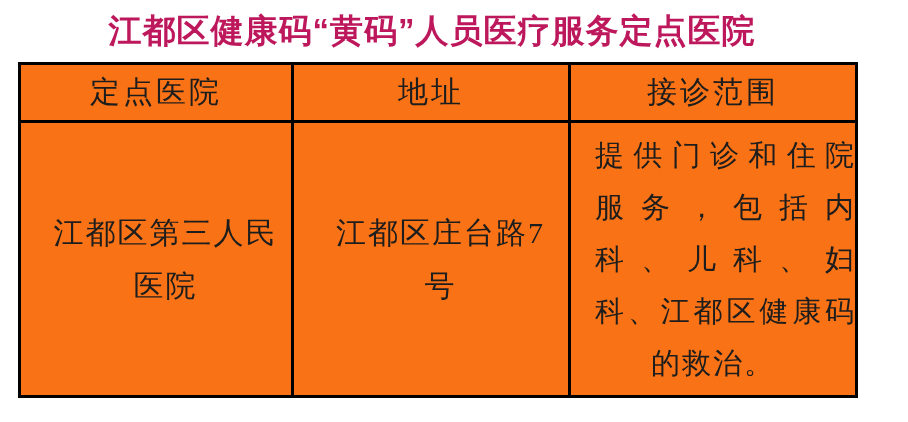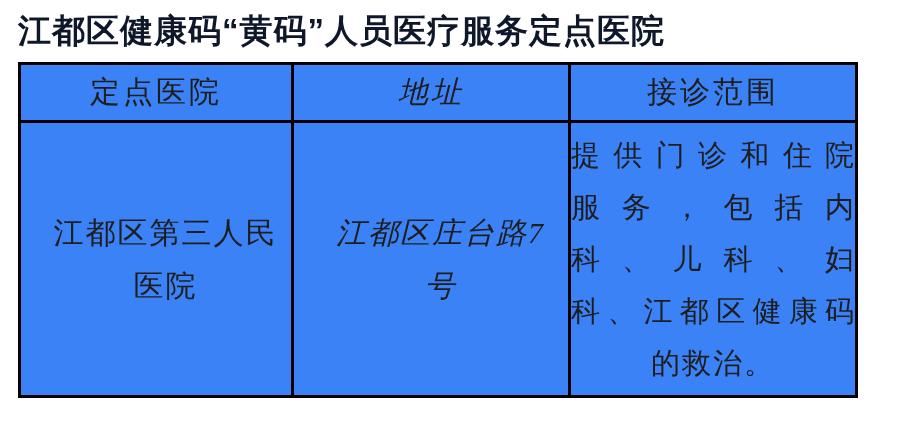--- a/index.html
+++ b/index.html
@@ -10,56 +10,57 @@
     width: 908px;
     height: 422px;
     background: #ffffff;
     overflow: hidden;
     font-family: "Liberation Serif", "DejaVu Serif", serif;
     color: #1d1d1d;
   }
   .doc-title {
     width: 828px;
     margin: 12px 0 0 18px;
+    text-align: center;
     font-family: "Liberation Sans", "DejaVu Sans", sans-serif;
     font-weight: 700;
     font-size: 33px;
     line-height: 37px;
     letter-spacing: 1px;
-    color: #0f172a;
+    color: #be185d;
     white-space: nowrap;
   }
   table.hospital-table {
     border-collapse: collapse;
     table-layout: fixed;
     margin: 13px 0 0 18px;
     width: 828px;
     background: #ffffff;
   }
   .hospital-table th,
   .hospital-table td {
     border: 3px solid #000000;
-    background: #3b82f6;
+    background: #f97316;
   }
   .hospital-table th {
     height: 55px;
     font-weight: 400;
     font-size: 30px;
     letter-spacing: 3px;
     text-align: center;
     vertical-align: middle;
     padding: 0;
   }
   .hospital-table td {
     height: 272px;
     vertical-align: middle;
     padding: 0;
   }
   .col-hospital { width: 270px; }
-  .col-address  { width: 274px; font-style: italic; }
+  .col-address  { width: 274px; }
   .col-scope    { width: 284px; margin-left: 22px; }
   .cell-center {
     text-align: center;
     font-size: 30px;
     letter-spacing: 2px;
   }
   .cell-center .text-line {
     line-height: 53px;
     height: 53px;
     margin-left: 19px;
@@ -70,20 +71,21 @@
   }
   .cell-scope .text-line {
     line-height: 52px;
     height: 52px;
     letter-spacing: 1px;
   }
   .cell-scope .text-line.justified {
     text-align: justify;
     text-align-last: justify;
     text-justify: inter-character;
+    padding-left: 24px;
   }
   .cell-scope .text-line.last {
     text-align: center;
     letter-spacing: 2px;
   }
 </style>
 </head>
 <body>
 
 <div class="doc-title">江都区健康码“黄码”人员医疗服务定点医院</div>

